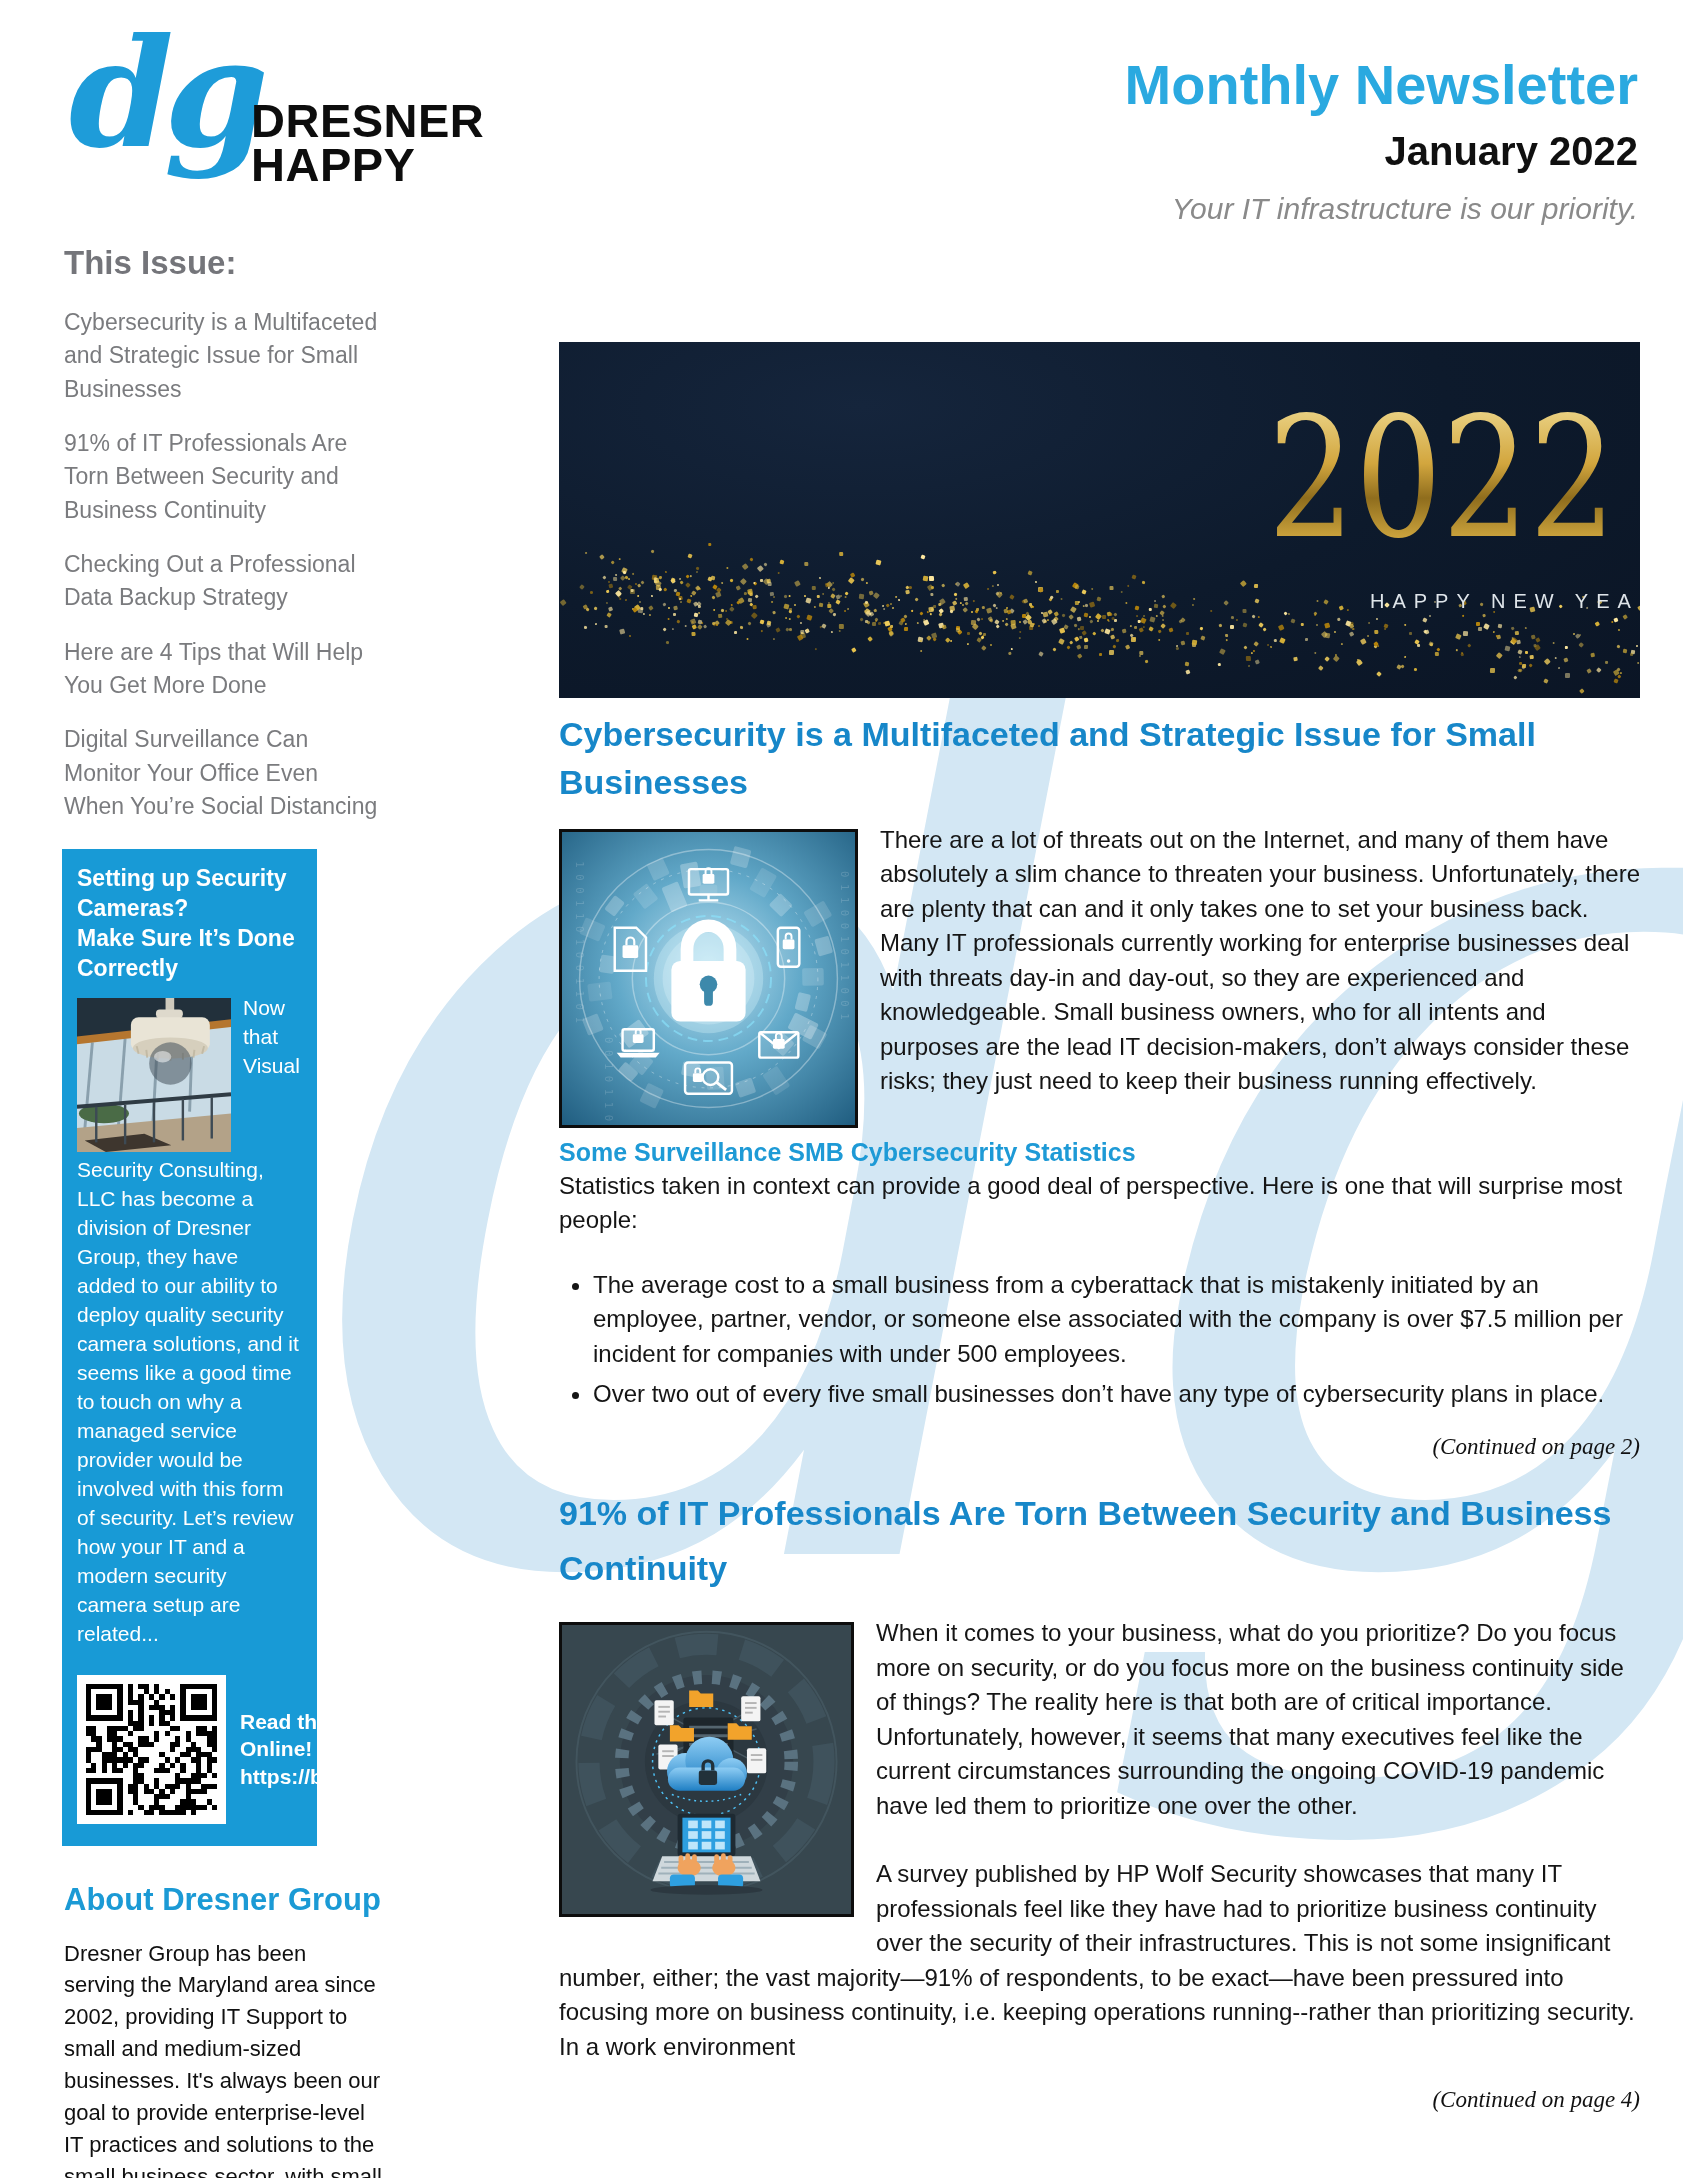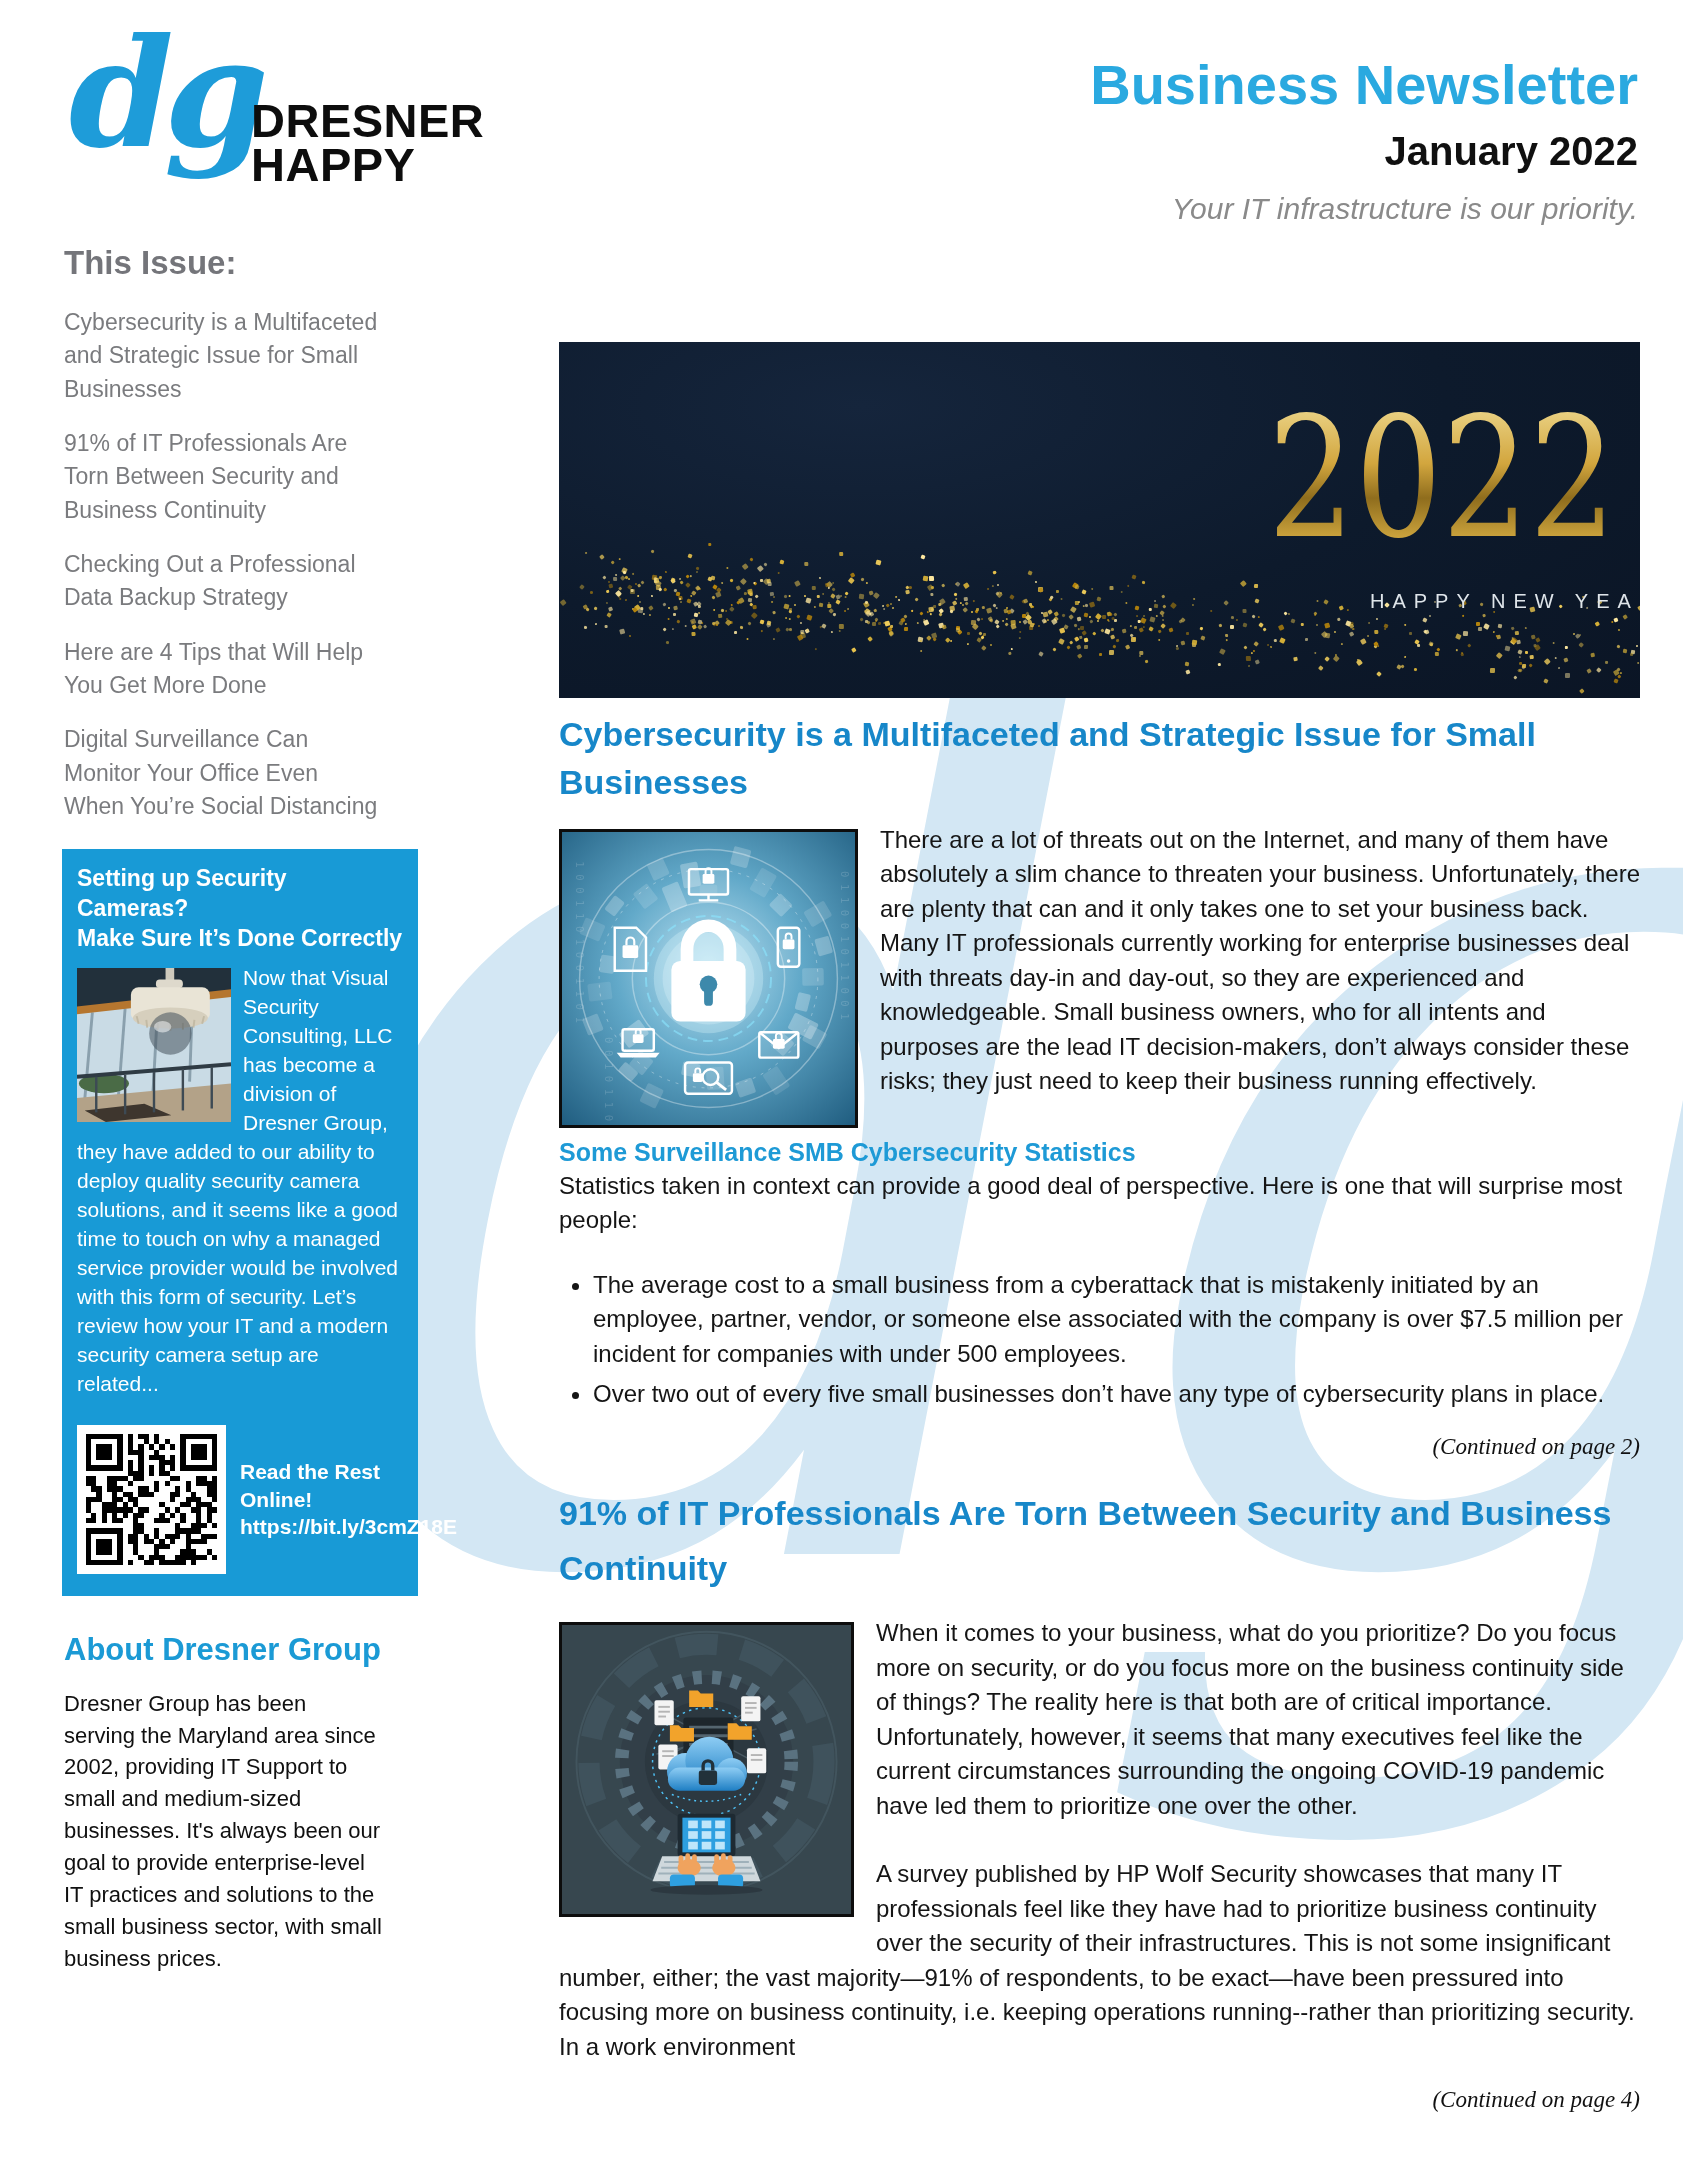--- a/index.html
+++ b/index.html
@@ -18,21 +18,21 @@
              font-size:47px;font-weight:bold;line-height:.94;letter-spacing:0.5px;color:#0d0d0d;}
   .hdr{position:absolute;right:45px;top:57px;z-index:2;text-align:right;}
   .hdr-title{font-size:56px;font-weight:bold;line-height:1;color:#2aa9e0;}
   .hdr-date{font-size:40px;font-weight:bold;color:#101010;margin-top:16px;}
   .hdr-tag{font-size:30px;font-style:italic;color:#8a8a8a;margin-top:18px;}
   
   aside{position:absolute;left:64px;top:244px;width:319px;z-index:1;}
   .issue-h{font-size:33px;font-weight:bold;color:#74757a;margin:0 0 24px;}
   .issue-list{list-style:none;margin:0;padding:0;font-size:23px;line-height:1.45;color:#7a7b7e;}
   .issue-list li{margin-bottom:21px;}
-  .promo{background:#189ad6;color:#fff;margin:26px 0 0 -2px;width:356px;
+  .promo{background:#189ad6;color:#fff;margin:26px 0 0 -2px;width:255px;
          padding:15px 15px 22px;box-sizing:border-box;}
   .promo h3{font-size:23px;line-height:1.3;margin:0 0 10px;}
   .promo-photo{float:left;width:154px;height:154px;margin:4px 12px 4px 0;}
   .promo p{font-size:21px;line-height:1.38;margin:0;}
   .qr-row{display:flex;align-items:center;gap:14px;margin-top:26px;clear:both;}
   .qr{width:149px;height:149px;background:#fff;padding:9px;box-sizing:border-box;flex:0 0 auto;}
   .qr svg{width:100%;height:100%;display:block;shape-rendering:crispEdges;}
   .qr-label{font-weight:bold;font-size:21px;line-height:1.3;}
   .about-h{font-size:31px;font-weight:bold;color:#1b9ad5;margin:36px 0 20px;}
   .about-p{font-size:22px;line-height:1.45;color:#101010;margin:0;}
@@ -63,21 +63,21 @@
 <div id="page">
 
   <div class="watermark">dg</div>
 
   <div class="logo-mark">dg</div>
   <div class="logo-name">
     <div>DRESNER</div>
     <div>HAPPY</div>
   </div>
   <div class="hdr">
-    <div class="hdr-title">Business Newsletter</div>
+    <div class="hdr-title">Monthly Newsletter</div>
     <div class="hdr-date">January 2022</div>
     <div class="hdr-tag">Your IT infrastructure is our priority.</div>
   </div>
 
   <aside>
     <h2 class="issue-h">This Issue:</h2>
     <ul class="issue-list">
       <li>Cybersecurity is a Multifaceted and Strategic Issue for Small Businesses</li>
       <li>91% of IT Professionals Are Torn Between Security and Business Continuity</li>
       <li>Checking Out a Professional Data Backup Strategy</li>

